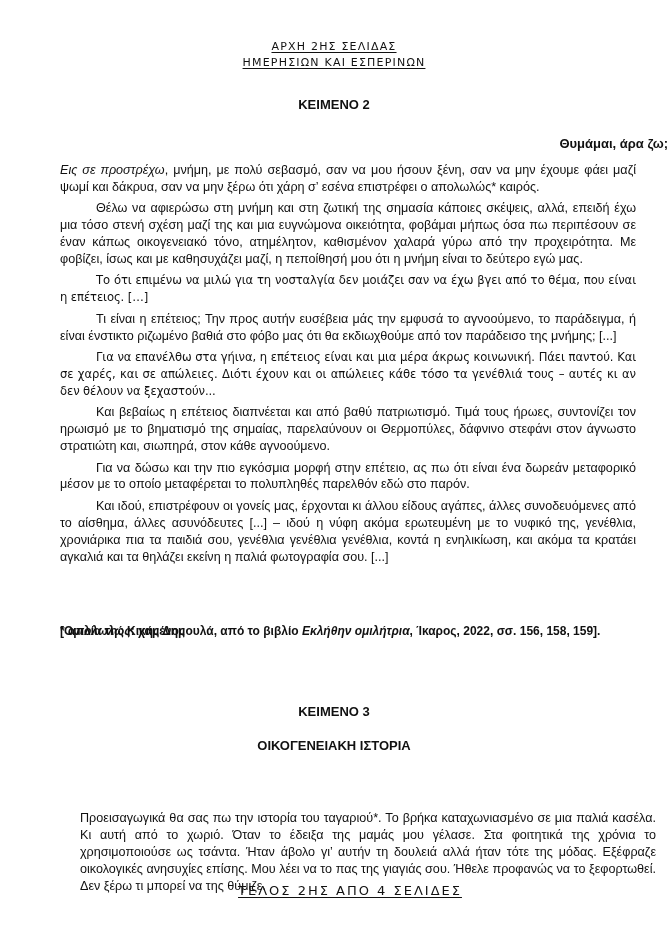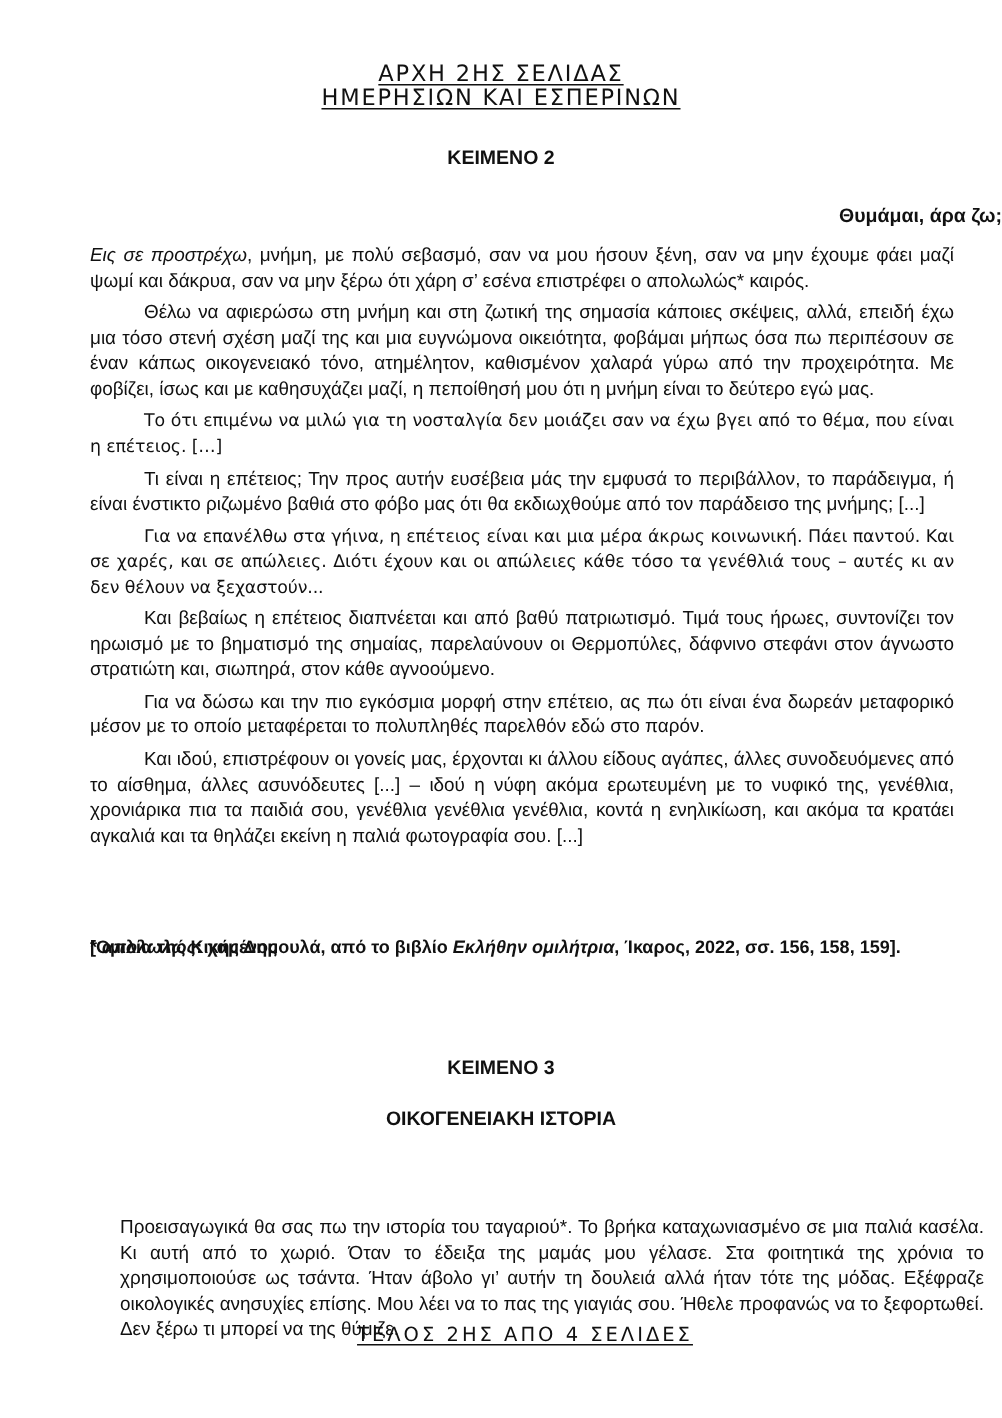--- a/index.html
+++ b/index.html
@@ -1,19 +1,19 @@
 <!DOCTYPE html>
 <html><head>
 <meta charset="utf-8">
 <style>
   html, body { margin: 0; padding: 0; background: #ffffff; }
   body { width: 668px; height: 945px; position: relative; overflow: hidden; color: #111; }
   .page { position: absolute; left: 0; top: 0; width: 668px; height: 945px; }
   .hdr { position: absolute; left: 0; width: 668px; text-align: center;
-         font-family: "DejaVu Sans", sans-serif; font-size: 15px; letter-spacing: 1.2px; }
+         font-family: "DejaVu Sans", sans-serif; font-size: 11px; letter-spacing: 1.2px; }
   .hdr span { text-decoration: underline; text-underline-offset: 2px; }
   .title { position: absolute; left: 0; width: 668px; text-align: center;
            font-family: "Liberation Sans", sans-serif; font-weight: bold; font-size: 13px; }
   .body-text { position: absolute; left: 60px; width: 576px;
                font-family: "Liberation Sans", sans-serif; font-size: 12.6px; line-height: 16.9px;
                text-align: justify; }
   .body-text p { margin: 0 0 4.5px 0; }
   .body-text p.indent { text-indent: 36px; }
   .body-text p.noind { text-indent: 0; }
   .tahoma { font-family: "DejaVu Sans", sans-serif; font-size: 11.6px; letter-spacing: -0.1px; }
@@ -33,21 +33,21 @@
     <span>ΗΜΕΡΗΣΙΩΝ ΚΑΙ ΕΣΠΕΡΙΝΩΝ</span>
   </div>
 
   <div class="title" style="top:97px;">ΚΕΙΜΕΝΟ 2</div>
   <div class="title" style="top:136px;text-align:right;">Θυμάμαι, άρα ζω;</div>
 
   <div class="body-text" style="top:162px;">
     <p class="noind"><i>Εις σε προστρέχω</i><span>, μνήμη, με πολύ σεβασμό, σαν να μου ήσουν ξένη, σαν να μην έχουμε φάει μαζί ψωμί και δάκρυα, σαν να μην ξέρω ότι χάρη σ’ εσένα επιστρέφει ο απολωλώς* καιρός.</span></p>
     <p class="indent">Θέλω να αφιερώσω στη μνήμη και στη ζωτική της σημασία κάποιες σκέψεις, αλλά, επειδή έχω μια τόσο στενή σχέση μαζί της και μια ευγνώμονα οικειότητα, φοβάμαι μήπως όσα πω περιπέσουν σε έναν κάπως οικογενειακό τόνο, ατημέλητον, καθισμένον χαλαρά γύρω από την προχειρότητα. Με φοβίζει, ίσως και με καθησυχάζει μαζί, η πεποίθησή μου ότι η μνήμη είναι το δεύτερο εγώ μας.</p>
     <p class="indent tahoma">Το ότι επιμένω να μιλώ για τη νοσταλγία δεν μοιάζει σαν να έχω βγει από το θέμα, που είναι η επέτειος. […]</p>
-    <p class="indent">Τι είναι η επέτειος; Την προς αυτήν ευσέβεια μάς την εμφυσά το περιβάλλον, το παράδειγμα, ή είναι ένστικτο ριζωμένο βαθιά στο φόβο μας ότι θα εκδιωχθούμε από τον παράδεισο της μνήμης; [...]</p>
+    <p class="indent">Τι είναι η επέτειος; Την προς αυτήν ευσέβεια μάς την εμφυσά το αγνοούμενο, το παράδειγμα, ή είναι ένστικτο ριζωμένο βαθιά στο φόβο μας ότι θα εκδιωχθούμε από τον παράδεισο της μνήμης; [...]</p>
     <p class="indent tahoma">Για να επανέλθω στα γήινα, η επέτειος είναι και μια μέρα άκρως κοινωνική. Πάει παντού. Και σε χαρές, και σε απώλειες. Διότι έχουν και οι απώλειες κάθε τόσο τα γενέθλιά τους – αυτές κι αν δεν θέλουν να ξεχαστούν...</p>
     <p class="indent">Και βεβαίως η επέτειος διαπνέεται και από βαθύ πατριωτισμό. Τιμά τους ήρωες, συντονίζει τον ηρωισμό με το βηματισμό της σημαίας, παρελαύνουν οι Θερμοπύλες, δάφνινο στεφάνι στον άγνωστο στρατιώτη και, σιωπηρά, στον κάθε αγνοούμενο.</p>
     <p class="indent">Για να δώσω και την πιο εγκόσμια μορφή στην επέτειο, ας πω ότι είναι ένα δωρεάν μεταφορικό μέσον με το οποίο μεταφέρεται το πολυπληθές παρελθόν εδώ στο παρόν.</p>
     <p class="indent">Και ιδού, επιστρέφουν οι γονείς μας, έρχονται κι άλλου είδους αγάπες, άλλες συνοδευόμενες από το αίσθημα, άλλες ασυνόδευτες [...] – ιδού η νύφη ακόμα ερωτευμένη με το νυφικό της, γενέθλια, χρονιάρικα πια τα παιδιά σου, γενέθλια γενέθλια γενέθλια, κοντά η ενηλικίωση, και ακόμα τα κρατάει αγκαλιά και τα θηλάζει εκείνη η παλιά φωτογραφία σου. [...]</p>
   </div>
 
   <div class="small" style="top:624px;">
     <span>* </span><i>απολωλώς</i><span>: χαμένος</span>
   </div>
 

